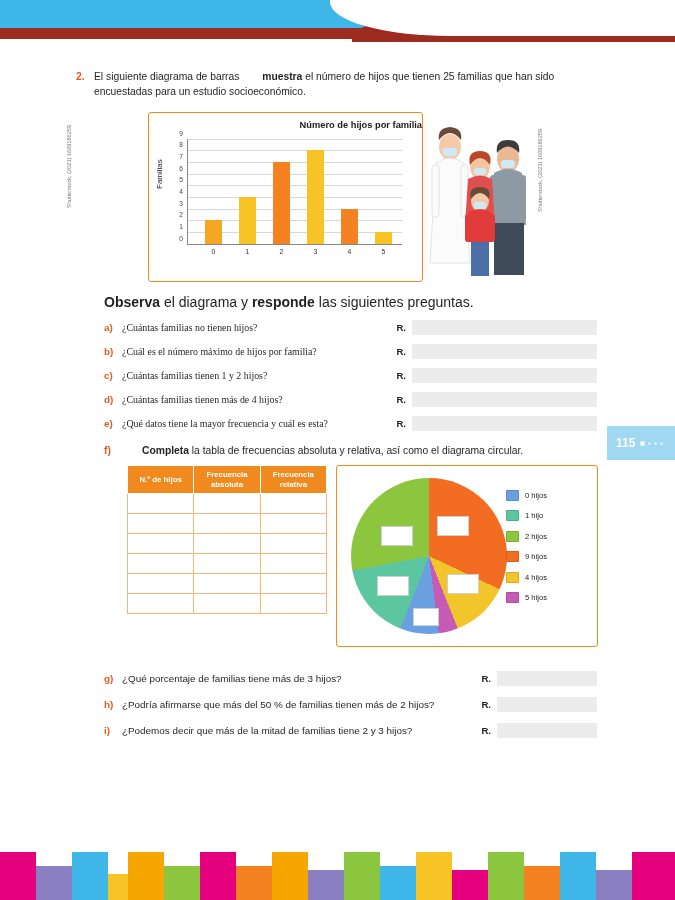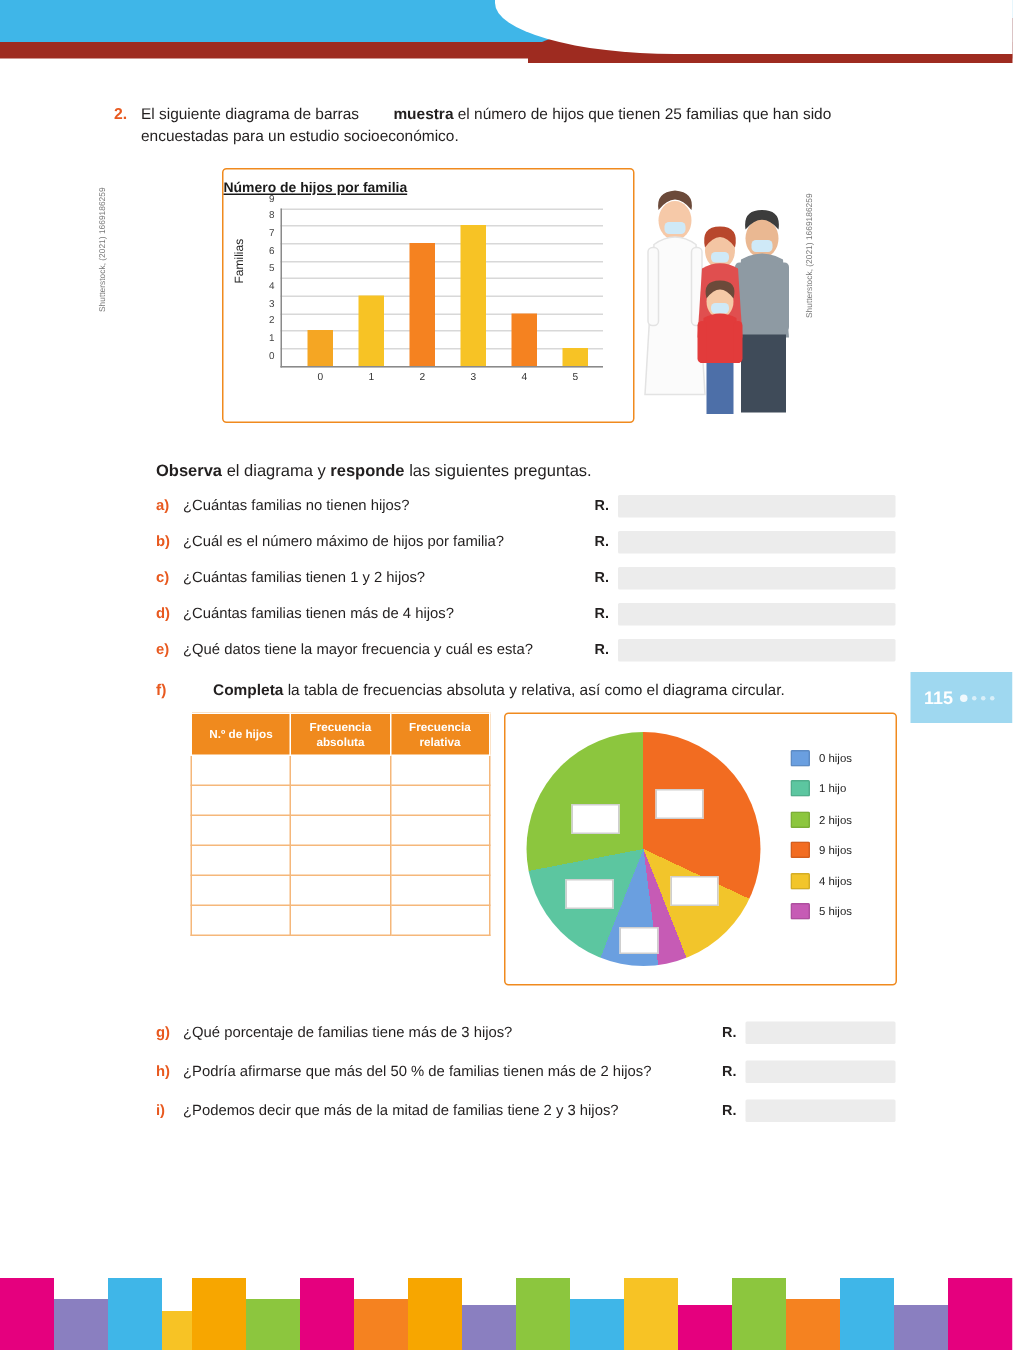--- a/index.html
+++ b/index.html
@@ -28,21 +28,21 @@
     background: #9e2b20;
   }
   .top-band .brown-curve {
     position: absolute; top: 12px; left: 352px; width: 340px; height: 30px;
     background: #9e2b20;
     border-top-left-radius: 160px 24px;
   }
 
   
   .page-tab {
-    position: absolute; top: 448px; right: 0; width: 68px; height: 34px;
+    position: absolute; top: 426px; right: 0; width: 68px; height: 34px;
     background: #9fd8f0; color: #ffffff;
     display: flex; align-items: center; gap: 5px;
     padding-left: 9px;
     font-size: 12px; font-weight: bold;
   }
   .page-tab .dots { display: flex; gap: 3px; align-items: center; }
   .page-tab .dots i { width: 5px; height: 5px; border-radius: 50%; background: #ffffff; display: block; opacity: .85; }
   .page-tab .dots i.small { width: 3px; height: 3px; opacity: .6; }
 
   
@@ -53,21 +53,21 @@
   .q-text { font-size: 10.3px; color: #221f1f; line-height: 1.45; }
   .q-text b { font-weight: bold; margin-left: 20px; }
 
   
   .figure-wrap { position: relative; margin-top: 12px; height: 182px; }
 
   .chart-box {
     position: absolute; left: 148px; top: 0; width: 275px; height: 170px;
     border: 1.6px solid #f08a1e; border-radius: 3px; background: #ffffff;
   }
-  .chart-title { text-align: left; font-size: 9.3px; font-weight: bold; color: #1a1a1a; margin-top: 7px; text-decoration: underline; }
+  .chart-title { text-align: right; font-size: 9.3px; font-weight: bold; color: #1a1a1a; margin-top: 7px; }
   .chart-plot { position: absolute; left: 38px; top: 26px; width: 215px; height: 106px; }
   .grid-line { position: absolute; left: 0; width: 100%; height: 1px; background: #d8d8d8; }
   .ytick { position: absolute; right: calc(100% + 4px); font-size: 6.6px; color: #444; transform: translateY(-50%); }
   .axis-x { position: absolute; left: 0; bottom: 0; width: 100%; height: 1px; background: #8a8a8a; }
   .axis-y { position: absolute; left: 0; bottom: 0; width: 1px; height: 100%; background: #8a8a8a; }
   .bar { position: absolute; bottom: 1px; }
   .xtick { position: absolute; top: calc(100% + 3px); font-size: 6.8px; color: #333; transform: translateX(-50%); }
   .ylabel {
     position: absolute; left: 6px; top: 76px;
     font-size: 8px; color: #1a1a1a; transform: rotate(-90deg); transform-origin: left top;
@@ -80,31 +80,31 @@
     transform: rotate(-90deg); transform-origin: left top; white-space: nowrap;
   }
   .credit-right {
     position: absolute; left: 537px; top: 100px; font-size: 5.6px; color: #777;
     transform: rotate(-90deg); transform-origin: left top; white-space: nowrap;
   }
 
   
   .family { position: absolute; left: 428px; top: 3px; width: 104px; height: 167px; }
 
-  .observa { padding: 0 78px 0 104px; font-size: 11px; color: #221f1f; margin-top: 14px; }
+  .observa { padding: 0 78px 0 104px; font-size: 14px; color: #221f1f; }
   .observa b { font-weight: bold; }
 
   
   .qa-list { margin-top: 10px; }
   .qa {
     display: flex; align-items: center; padding: 0 78px 0 104px;
     margin-bottom: 9px; font-size: 9.9px; color: #221f1f;
   }
   .qa .letter { color: #e8591f; font-weight: bold; width: 18px; flex: none; }
-  .qa .ask { flex: none; }
+  .qa .ask { flex: none; font-family: Liberation Serif, serif; }
   .qa .r { font-weight: bold; margin: 0 6px 0 10px; font-size: 9.6px; }
   .qa .answer-line { flex: 1; height: 15px; background: #ececec; border-radius: 1px; }
 
   
   .f-row { display: flex; padding: 0 78px 0 104px; font-size: 10.3px; margin-top: 14px; color: #221f1f; }
   .f-row .letter { color: #e8591f; font-weight: bold; width: 18px; flex: none; }
   .f-row b { font-weight: bold; margin-left: 20px; }
 
   .freq-wrap { position: relative; margin-top: 9px; height: 190px; }
 
@@ -122,21 +122,21 @@
   table.freq tr.total td { background: #f6bd8c; color: #7a3b10; font-weight: bold; font-size: 8px; text-align: left; padding-left: 6px; }
 
   .pie-box {
     position: absolute; left: 336px; top: 0; width: 262px; height: 182px;
     border: 1.6px solid #f08a1e; border-radius: 3px; background: #ffffff;
   }
   .pie { position: absolute; left: 14px; top: 12px; width: 156px; height: 156px; border-radius: 50%; }
   .pie .blank {
     position: absolute; background: #ffffff; border: 1px solid #cfcfcf;
   }
-  .legend { position: absolute; left: 190px; top: 24px; }
+  .legend { position: absolute; left: 169px; top: 24px; }
   .legend-item { display: flex; align-items: center; margin-bottom: 9.5px; font-size: 7.6px; color: #222; }
   .legend-item .sw { width: 13px; height: 11px; margin-right: 6px; border-radius: 1px; border: 1px solid rgba(0,0,0,.12); }
 
   
   .qb-list { margin-top: 16px; }
   .qb {
     display: flex; align-items: center; padding: 0 78px 0 104px;
     margin-bottom: 11px; font-size: 9.9px; color: #221f1f;
   }
   .qb .letter { color: #e8591f; font-weight: bold; width: 18px; flex: none; }

